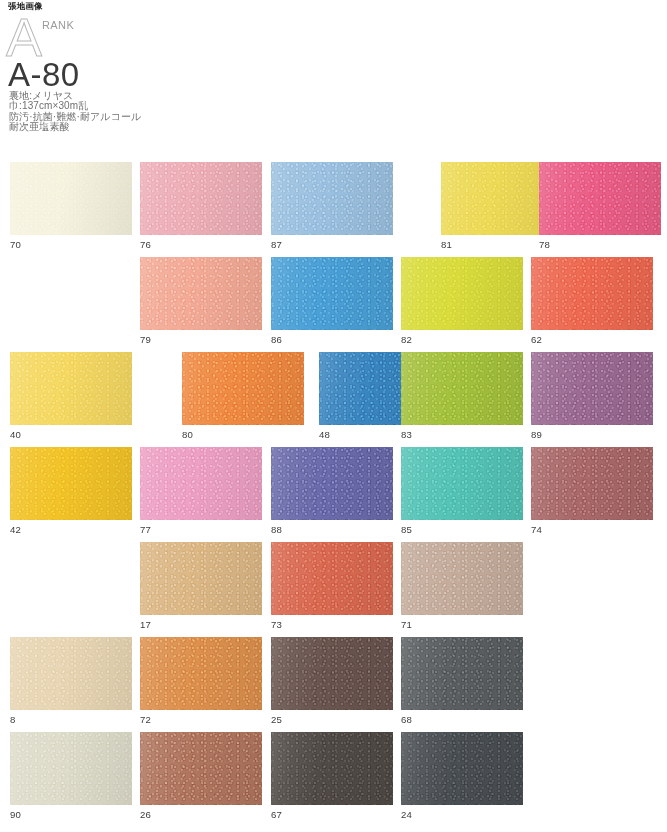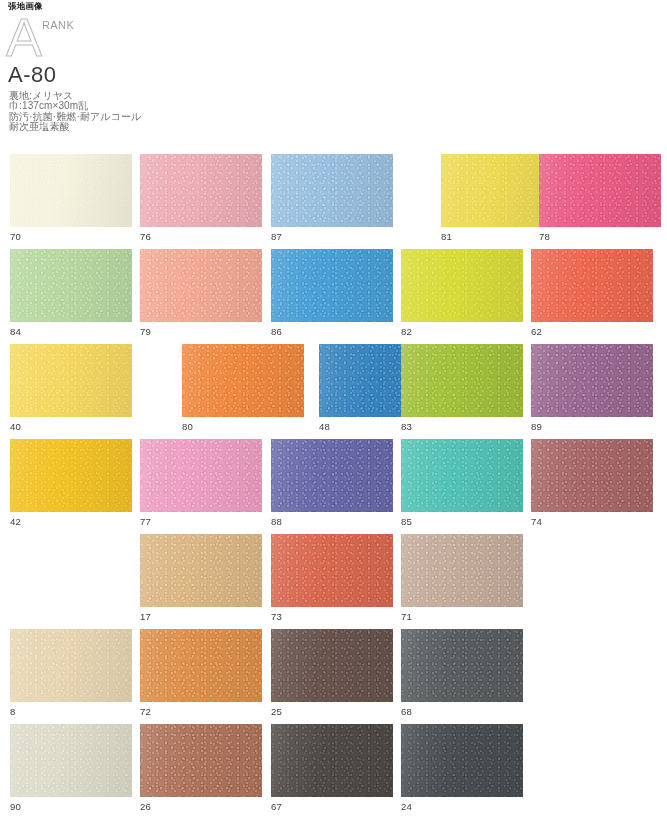--- a/index.html
+++ b/index.html
@@ -23,34 +23,34 @@
     -webkit-text-stroke:1px #b9b9b9;
     font-family:"Liberation Sans","DejaVu Sans",sans-serif;
     font-weight:400;
   }
   .rank-label{
     position:absolute;left:36px;top:3px;
     font-size:11px;color:#9b9b9b;letter-spacing:.4px;
   }
   .title{
     position:absolute;left:8px;top:60px;
-    font-size:22px;line-height:30px;color:#3a3a3a;font-weight:400;
+    font-size:33px;line-height:30px;color:#3a3a3a;font-weight:400;
     letter-spacing:.5px;
   }
   .specs{position:absolute;left:9px;top:91px;}
   .specs div{
     font-size:10px;line-height:10.4px;color:#6f6f6f;
     letter-spacing:.1px;white-space:nowrap;
   }
 
   
   #grid{position:absolute;left:0;top:150px;width:667px;}
   .row{position:relative;height:95px;}
   .cell{
-    position:absolute;top:4px;width:122px;
+    position:absolute;top:12px;width:122px;
   }
   .sw{
     position:relative;width:122px;height:73px;overflow:hidden;
     background-color:#cccccc;
   }
   
   .sw::before{
     content:"";position:absolute;inset:-10%;
     background-image:
       radial-gradient(circle at 20% 25%, rgba(255,255,255,.30) 0 1.1px, rgba(0,0,0,.10) 1.4px 2.3px, transparent 2.6px),
@@ -117,24 +117,20 @@
         <div class="cell" style="left: 401px; padding-left: 40px;">
           <div class="sw" style="background-color: rgb(237, 218, 87);"></div>
           <div class="lbl">81</div>
         </div>
         <div class="cell" style="left: 531px; padding-left: 8px;">
           <div class="sw" style="background-color: rgb(234, 95, 135);"></div>
           <div class="lbl">78</div>
         </div>
       </div>
       <div class="row">
-        <div class="cell" style="left: 10px;">
-          <div class="sw" style="background-color: rgb(185, 217, 163);"></div>
-          <div class="lbl">84</div>
-        </div>
         <div class="cell" style="left: 140px;">
           <div class="sw" style="background-color: rgb(243, 171, 151);"></div>
           <div class="lbl">79</div>
         </div>
         <div class="cell" style="left: 271px;">
           <div class="sw" style="background-color: rgb(75, 160, 214);"></div>
           <div class="lbl">86</div>
         </div>
         <div class="cell" style="left: 401px;">
           <div class="sw" style="background-color: rgb(217, 220, 60);"></div>

